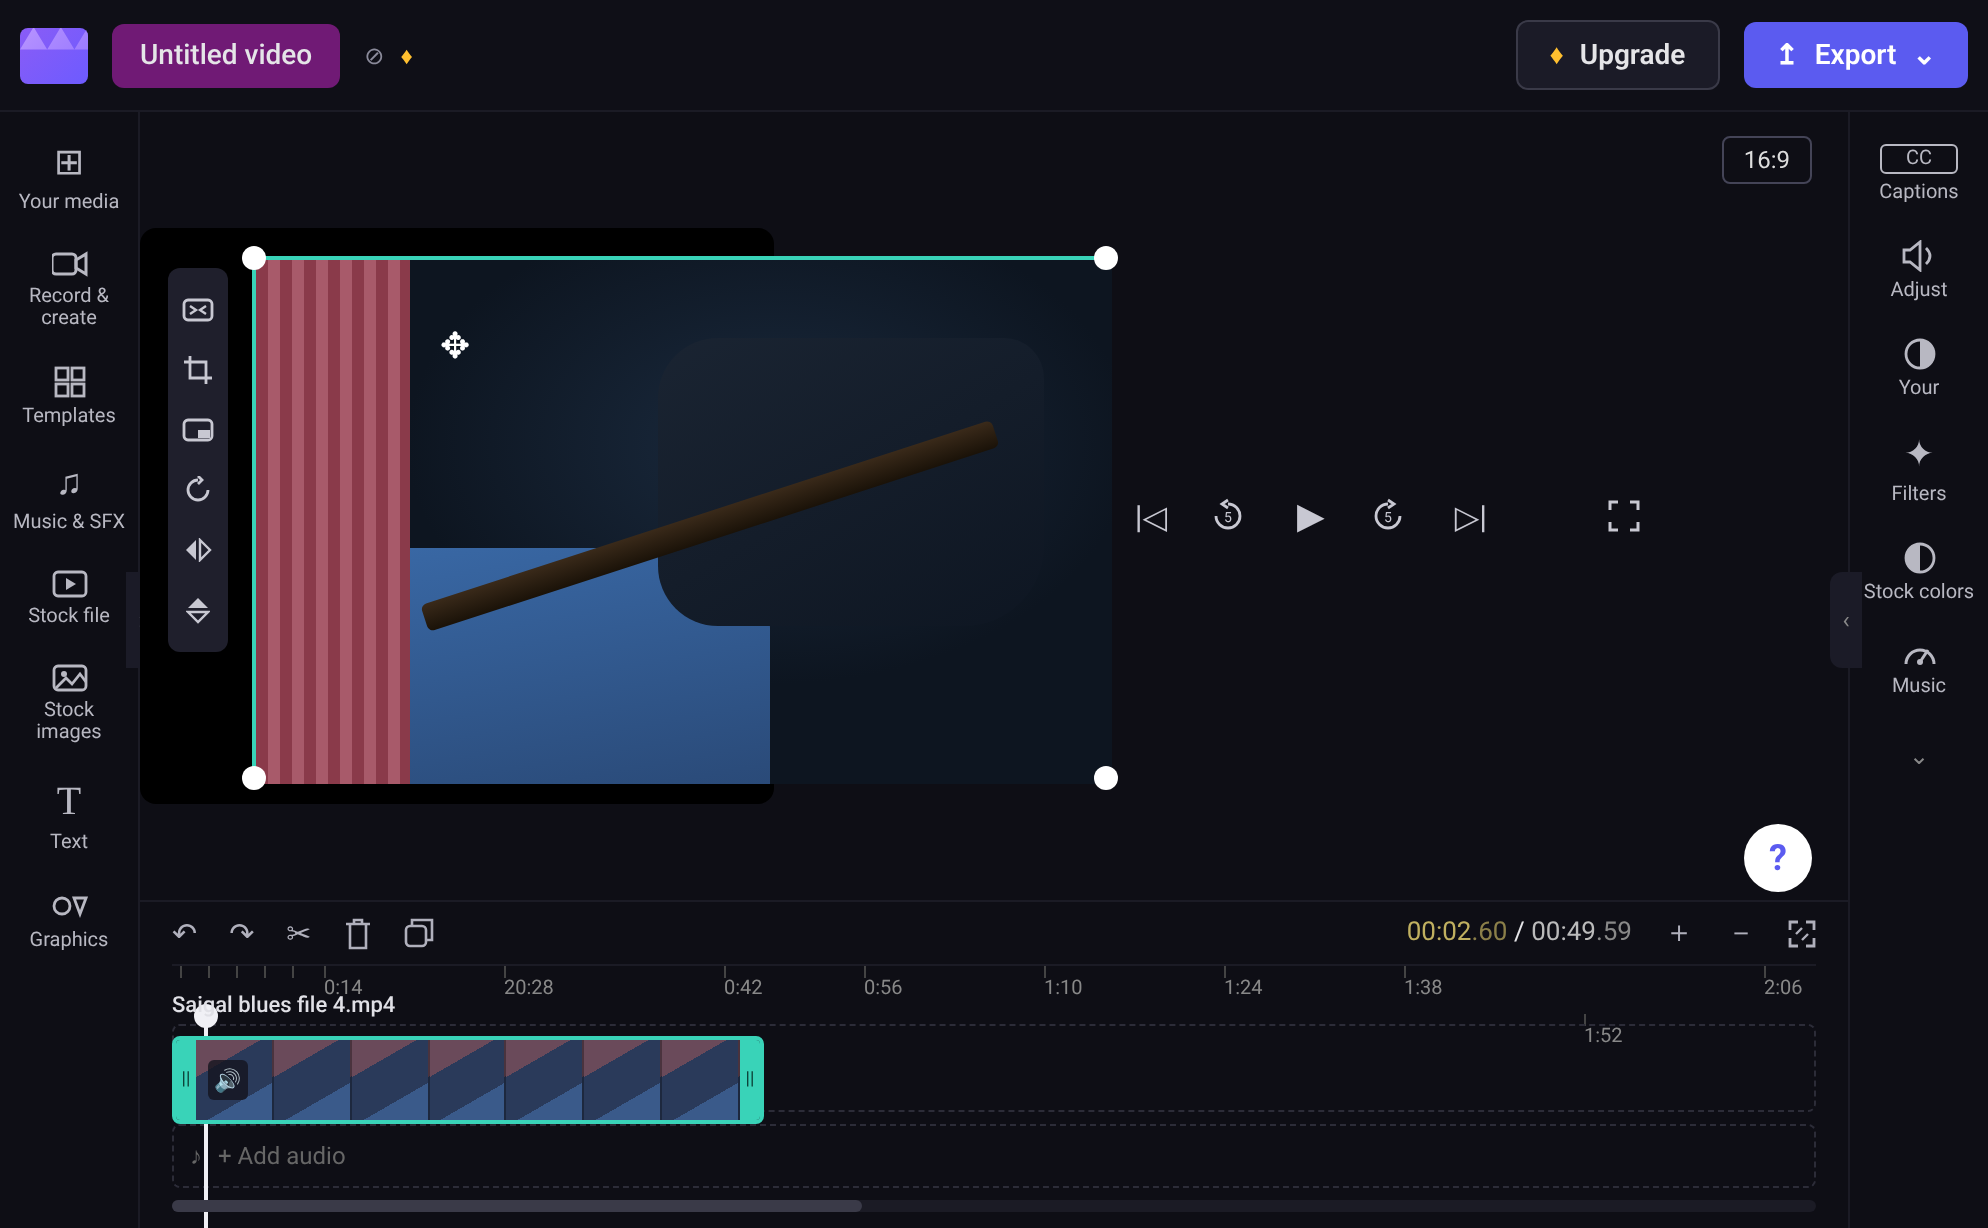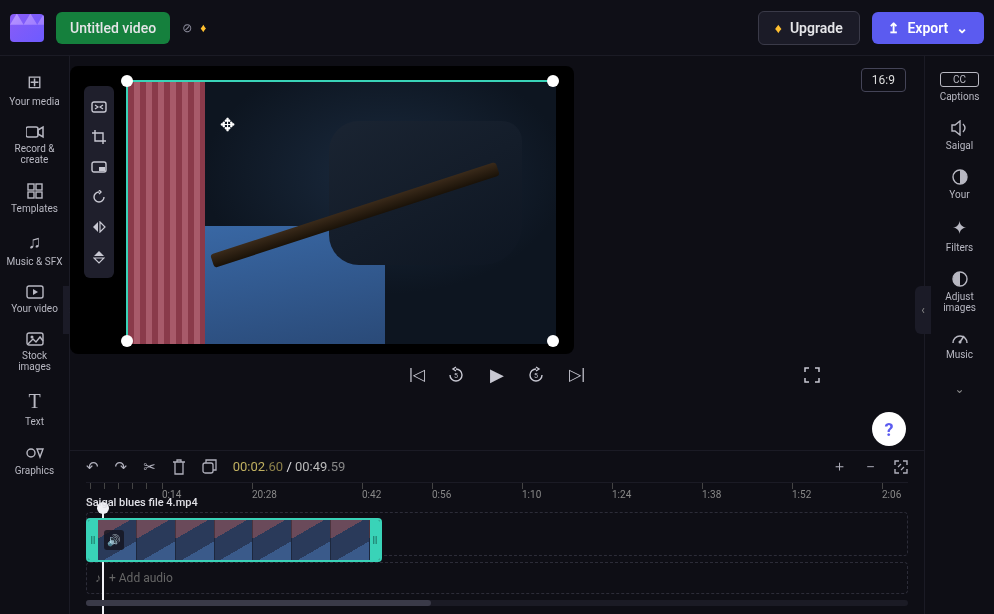--- a/index.html
+++ b/index.html
@@ -28,21 +28,21 @@
     border-bottom: 1px solid #1b1b25;
   }
   .logo {
     width: 34px; height: 28px;
     background: linear-gradient(135deg, #8a5cf6 0%, #6d5bff 100%);
     border-radius: 4px;
     position: relative;
   }
   .logo::before { content:""; position:absolute; left:0; top:0; width:100%; height:40%; background:linear-gradient(135deg,#b894ff,#9b7bff); border-radius:4px 4px 0 0; clip-path: polygon(0 100%,20% 0,40% 100%,60% 0,80% 100%,100% 0,100% 100%);}
   .title-box {
-    background: #15803d;
+    background: #701a75;
     padding: 8px 14px;
     border-radius: 6px;
     font-size: 14px;
     font-weight: 500;
   }
   .cloud-icon { color: #8a8a9a; }
   .diamond { color: #ffbf2f; margin-left:-4px; }
   .topbar-spacer { flex: 1; }
   .upgrade-btn {
     display: flex; align-items: center; gap: 8px;
@@ -92,22 +92,22 @@
   }
   .sidebar-right .side-chevron { left:-10px; right:auto; border-radius:6px 0 0 6px;}
   .main {
     display: flex;
     flex-direction: column;
     overflow: hidden;
   }
   .preview-area {
     flex: 1;
     display: flex;
-    flex-direction: column;
-    align-items: flex-start;
+    flex-direction: row;
+    align-items: center;
     position: relative;
     padding: 6px 0 0 0;
   }
   .aspect-badge {
     position: absolute;
     top: 12px; right: 18px;
     border: 1px solid #444457;
     padding: 4px 10px;
     border-radius: 4px;
     font-size: 12px;
@@ -188,21 +188,21 @@
   .transport .tbtn { color:#c8c8d2; font-size:16px; cursor:pointer; width:20px; text-align:center;}
   .transport .play { font-size:18px; }
   .fullscreen { position:absolute; right:100px; }
   .toolbar-row {
     display:flex; align-items:center;
     padding: 6px 16px;
     gap:16px;
     border-top:1px solid #1b1b25;
   }
   .toolbar-row .tbtn { color:#b0b0bc; font-size:15px; cursor:pointer;}
-  .timecode { flex:1; text-align:left; font-size:13px;}
+  .timecode { flex:1; text-align:right; font-size:13px;}
   .timecode .cur { color:#c0b060;}
   .timecode .cur-frac { color:#c0b060; opacity:.7;}
   .timecode .dur { color:#bbb;}
   .timecode .dur-frac { color:#888;}
   .timeline {
     padding: 0 16px 8px 16px;
   }
   .ruler {
     display:flex; position:relative; height:24px;
     font-size:10px; color:#888;
@@ -300,21 +300,21 @@
       <span class="ic">♫</span>
       <span>Music &amp; SFX</span>
     </div>
     <div class="side-item">
       <span class="ic">
         <svg width="18" height="14" viewBox="0 0 18 14">
             <rect x="1" y="1" width="16" height="12" rx="2" fill="none" stroke="#b8b8c2" stroke-width="1.4"></rect>
             <path d="M7 4 L12 7 L7 10 Z" fill="#b8b8c2"></path>
           </svg>
       </span>
-      <span>Your video</span>
+      <span>Stock file</span>
     </div>
     <div class="side-item">
       <span class="ic">
         <svg width="18" height="14" viewBox="0 0 18 14">
             <rect x="1" y="1" width="16" height="12" rx="2" fill="none" stroke="#b8b8c2" stroke-width="1.4"></rect>
             <circle cx="6" cy="5" r="1.5" fill="#b8b8c2"></circle>
             <path d="M2 12 L7 7 L10 10 L14 5 L17 9" fill="none" stroke="#b8b8c2" stroke-width="1.4"></path>
           </svg>
       </span>
       <span>Stock images</span>
@@ -446,21 +446,21 @@
 
     <div class="timeline">
       <div class="ruler" id="ruler">
           <span class="tick" style="left: 76px;">0:14</span>
           <span class="tick" style="left: 166px;">20:28</span>
           <span class="tick" style="left: 256px; margin-left: 20px;">0:42</span>
           <span class="tick" style="left: 346px;">0:56</span>
           <span class="tick" style="left: 436px;">1:10</span>
           <span class="tick" style="left: 526px;">1:24</span>
           <span class="tick" style="left: 616px;">1:38</span>
-          <span class="tick" style="left: 706px;">1:52</span>
+          <span class="tick" style="left: 706px; margin-top: 24px;">1:52</span>
           <span class="tick" style="left: 796px; text-align: center;">2:06</span>
           <span class="tick" style="left: 4px;"></span>
           <span class="tick" style="left: 18px;"></span>
           <span class="tick" style="left: 32px;"></span>
           <span class="tick" style="left: 46px;"></span>
           <span class="tick" style="left: 60px;"></span>
         </div>
       <div class="tracks">
         <div class="playhead"></div>
         <div class="clip-name">Saigal blues file 4.mp4</div>
@@ -495,21 +495,21 @@
       <span class="ic" style="border:1.5px solid #b8b8c2;border-radius:3px;padding:1px 12px;font-size:10px;">CC</span>
       <span>Captions</span>
     </div>
     <div class="side-item">
       <span class="ic">
         <svg width="18" height="16" viewBox="0 0 18 16">
             <path d="M1 5 H4 L9 1 V15 L4 11 H1 Z" fill="none" stroke="#b8b8c2" stroke-width="1.4"></path>
             <path d="M12 4 Q16 8 12 12" fill="none" stroke="#b8b8c2" stroke-width="1.4"></path>
           </svg>
       </span>
-      <span>Saigal</span>
+      <span>Adjust</span>
     </div>
     <div class="side-item">
       <span class="ic">
         <svg width="16" height="16" viewBox="0 0 16 16">
             <circle cx="8" cy="8" r="7" fill="none" stroke="#b8b8c2" stroke-width="1.4"></circle>
             <path d="M8 1 A7 7 0 0 1 8 15 Z" fill="#b8b8c2"></path>
           </svg>
       </span>
       <span>Your</span>
     </div>
@@ -517,21 +517,21 @@
       <span class="ic">✦</span>
       <span>Filters</span>
     </div>
     <div class="side-item">
       <span class="ic">
         <svg width="16" height="16" viewBox="0 0 16 16">
             <circle cx="8" cy="8" r="7" fill="none" stroke="#b8b8c2" stroke-width="1.4"></circle>
             <path d="M8 1 A7 7 0 0 0 8 15" fill="#b8b8c2"></path>
           </svg>
       </span>
-      <span>Adjust images</span>
+      <span>Stock colors</span>
     </div>
     <div class="side-item">
       <span class="ic">
         <svg width="18" height="14" viewBox="0 0 18 14">
             <path d="M2 12 A7 7 0 0 1 16 12" fill="none" stroke="#b8b8c2" stroke-width="1.5"></path>
             <path d="M9 11 L13 5" stroke="#b8b8c2" stroke-width="1.5"></path>
             <circle cx="9" cy="11" r="1.5" fill="#b8b8c2"></circle>
           </svg>
       </span>
       <span>Music</span>

